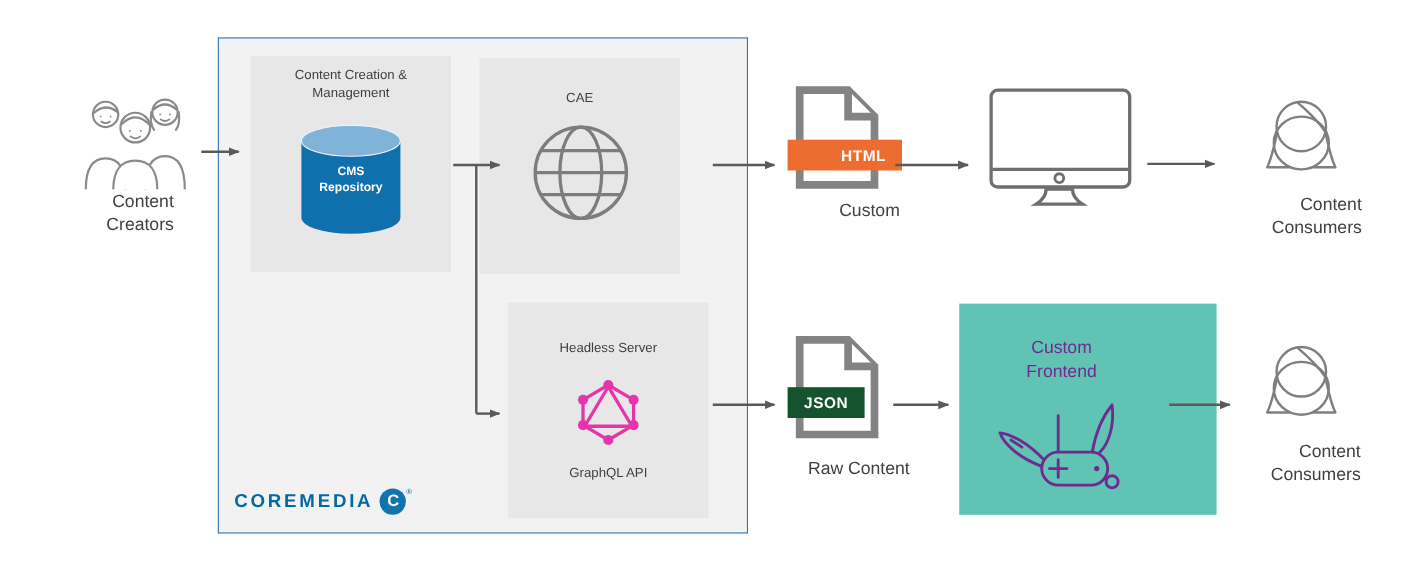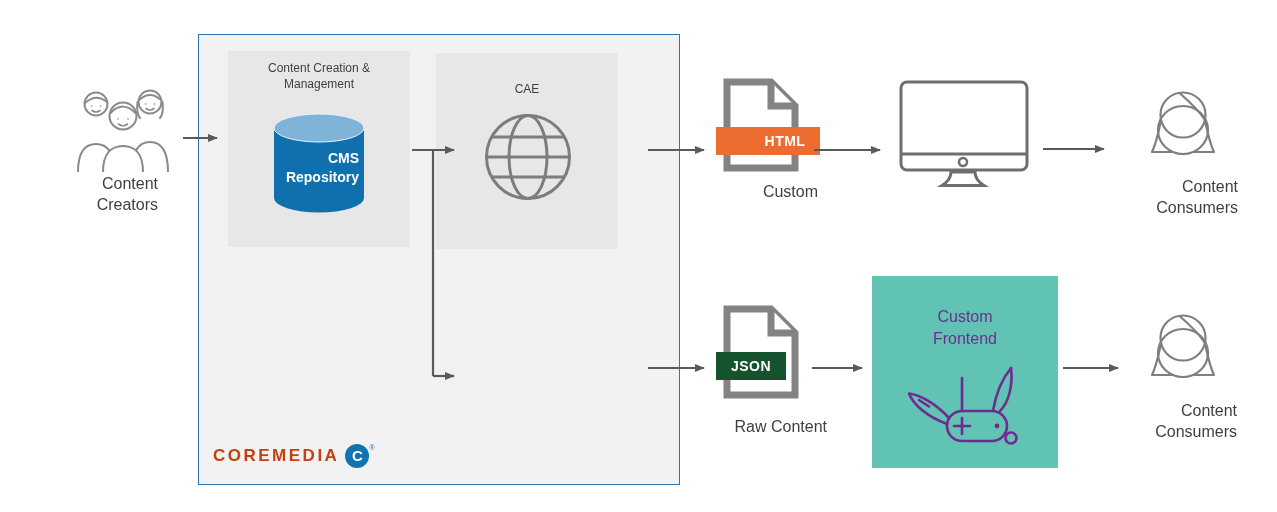--- a/index.html
+++ b/index.html
@@ -13,37 +13,37 @@
     left:198px;top:34px;width:480px;height:449px;
     background:#f2f2f2;border:1.5px solid #2e75b5;
   }
   .panel{background:#e7e7e7;}
   .panel-title{position:absolute;left:0;width:100%;text-align:center;font-size:12px;line-height:1.32;color:#3f3f3f;}
   .cms-panel{left:228px;top:51px;width:182px;height:196px;}
   .cae-panel{left:436px;top:53px;width:182px;height:196px;}
   .headless-panel{left:462px;top:275px;width:182px;height:196px;}
   .cms-title{top:10px;padding:0 22px;box-sizing:border-box;}
   .cyl-label{
-    position:absolute;left:6px;top:36px;width:80px;text-align:right;
-    color:#ffffff;font-weight:bold;font-size:14px;line-height:1.35;
+    position:absolute;left:6px;top:36px;width:80px;text-align:center;
+    color:#ffffff;font-weight:bold;font-size:11px;line-height:1.35;
   }
   .badge{
     position:absolute;width:70px;height:28px;line-height:28px;text-align:center;
     color:#ffffff;font-weight:bold;font-size:14px;letter-spacing:0.5px;z-index:4;
   }
   .badge-html{left:716px;top:127px;background:#ed6c30;padding-left:34px;}
   .badge-json{left:716px;top:352px;background:#14532d;}
-  .frontend-box{left:872px;top:276px;width:186px;height:192px;background:#61c3b3;}
+  .frontend-box{left:872px;top:276px;width:186px;height:192px;background:#61c3b3;padding-left:48px;}
   .frontend-title{
     position:absolute;left:43px;top:30px;width:100px;text-align:center;
     color:#6e2b90;font-size:16px;line-height:1.35;
   }
   .logo{left:213px;top:443px;height:26px;display:flex;align-items:center;}
   .logo-text{
-    color:#c2410c;font-weight:bold;font-size:17px;letter-spacing:2.5px;
+    color:#0369a1;font-weight:bold;font-size:17px;letter-spacing:2.5px;
   }
   .logo-disc{
     width:24px;height:24px;border-radius:50%;background:#1273b1;margin-left:6px;
     color:#ffffff;font-weight:bold;font-size:15px;line-height:24px;text-align:center;
   }
   .logo-tm{color:#1273b1;font-size:7px;align-self:flex-start;margin-top:1px;}
   svg{display:block;}
   .connectors{left:0;top:0;pointer-events:none;z-index:6;}
 </style>
 </head>
@@ -91,20 +91,38 @@
     <div class="panel-title" style="top:29px;">CAE</div>
     <svg class="abs" style="left:47px;top:59px;" width="90" height="90" viewBox="0 0 90 90">
       <g stroke="#7d7d7d" stroke-width="3" fill="none">
         <circle cx="45" cy="45" r="41.5"></circle>
         <ellipse cx="45" cy="45" rx="19" ry="41.5"></ellipse>
         <path d="M9,25 H81 M3.5,45 H86.5 M9,65 H81"></path>
       </g>
     </svg>
   </div>
 
+  <div class="abs panel headless-panel">
+    <div class="panel-title" style="top:34px;">Headless Server</div>
+    <svg class="abs" style="left:62px;top:70px;" width="58" height="60" viewBox="0 0 58 60">
+      <g stroke="#e535ab" stroke-width="3" fill="none">
+        <path d="M29,5 L52,18.5 L52,41.5 L29,55 L6,41.5 L6,18.5 Z"></path>
+        <path d="M29,6.5 L50.5,42.5 L7.5,42.5 Z"></path>
+      </g>
+      <g fill="#e535ab">
+        <circle cx="29" cy="5" r="4.6"></circle>
+          <circle cx="52" cy="18.5" r="4.6"></circle>
+        <circle cx="52" cy="41.5" r="4.6"></circle>
+          <circle cx="29" cy="55" r="4.6"></circle>
+        <circle cx="6" cy="41.5" r="4.6"></circle>
+          <circle cx="6" cy="18.5" r="4.6"></circle>
+      </g>
+    </svg>
+    <div class="panel-title" style="top:148px;">GraphQL API</div>
+  </div>
 
   <div class="abs logo">
     <span class="logo-text">COREMEDIA</span>
     <span class="logo-disc">C</span>
     <span class="logo-tm">®</span>
   </div>
 
   <svg class="abs" style="left:721px;top:76px;" width="80" height="98" viewBox="0 0 80 98">
     <path d="M6,6 H50 L74,30 V92 H6 Z" fill="#ffffff" stroke="#838383" stroke-width="7"></path>
     <path d="M50,6 V30 H74" fill="#ffffff" stroke="#838383" stroke-width="7"></path>

